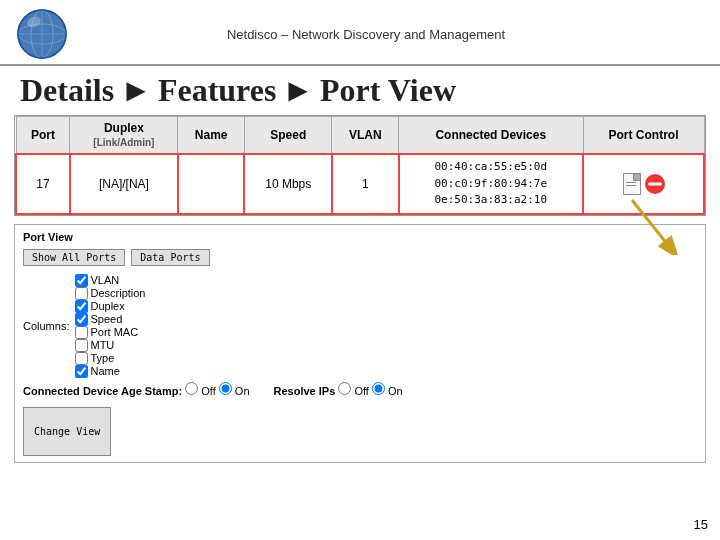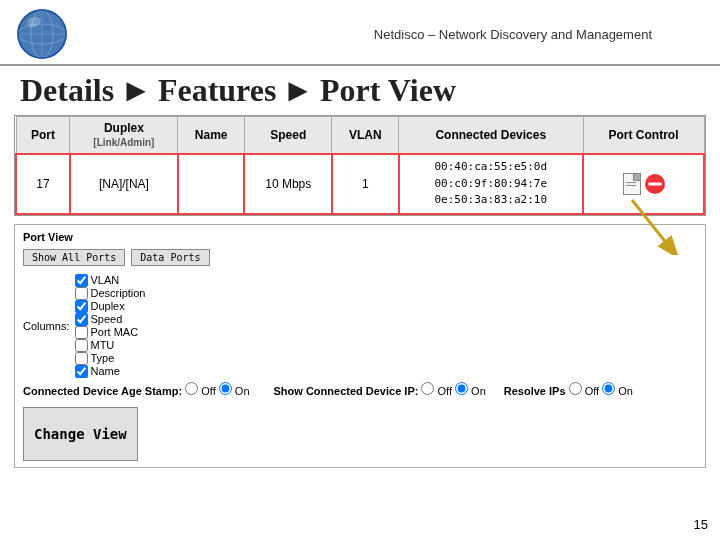--- a/index.html
+++ b/index.html
@@ -21,21 +21,21 @@
       border-bottom: 2px solid #999;
     }
     .header-logo {
       width: 52px;
       height: 52px;
       margin-right: 12px;
       flex-shrink: 0;
     }
     .header-title {
       flex: 1;
-      text-align: right;
+      text-align: center;
       font-size: 13px;
       color: #333;
       padding-right: 52px;
     }
 
     
     .breadcrumb {
       display: flex;
       align-items: center;
       padding: 6px 20px 6px 20px;
@@ -187,28 +187,27 @@
       white-space: nowrap;
     }
     .options-row {
       font-size: 11px;
       display: flex;
       gap: 24px;
       margin-bottom: 4px;
       flex-wrap: wrap;
     }
     .change-view-btn {
-      font-size: 14px;
+      font-size: 10px;
       padding: 18px 10px;
       border: 1px solid #888;
       background: #e0e0e0;
       cursor: pointer;
       font-family: monospace;
       margin-top: 4px;
-      font-weight: bold;
     }
 
     
     .page-number {
       position: absolute;
       right: 12px;
       bottom: 8px;
       font-size: 13px;
     }
 
@@ -305,20 +304,19 @@
         <label style="font-size: 11px; margin-left: 4px;"><input type="checkbox" style=""> MTU</label>
         <label style="font-size: 11px; margin-left: 4px;"><input type="checkbox" style=""> Type</label>
         <label style="font-size: 11px; margin-left: 4px;"><input type="checkbox" checked="" style=""> Name</label>
       </span>
   </div>
   <div class="options-row" id="options-row">
   <div style="display: flex; gap: 18px; flex-wrap: wrap; font-size: 11px; margin-bottom: 2px;">
         <span><b>Connected Device Age Stamp:</b> <label><input type="radio" name="age-stamp" style=""> Off </label><label><input type="radio" name="age-stamp" checked="" style=""> On </label></span>
       </div>
       <div style="display: flex; gap: 18px; flex-wrap: wrap; font-size: 11px;">
-        <span><b>Show Connected Device IP:</b> <label><input type="radio" name="conn-ip" style=""> Off </label><label><input type="radio" name="conn-ip" checked="" style=""> On </label></span>
         <span><b>Resolve IPs</b> <label><input type="radio" name="resolve-ips" style=""> Off </label><label><input type="radio" name="resolve-ips" checked="" style=""> On </label></span>
       </div>
     </div>
   <button class="change-view-btn">Change View</button>
 </div>
 
 <div class="page-number">15</div>
 
 </body></html>

